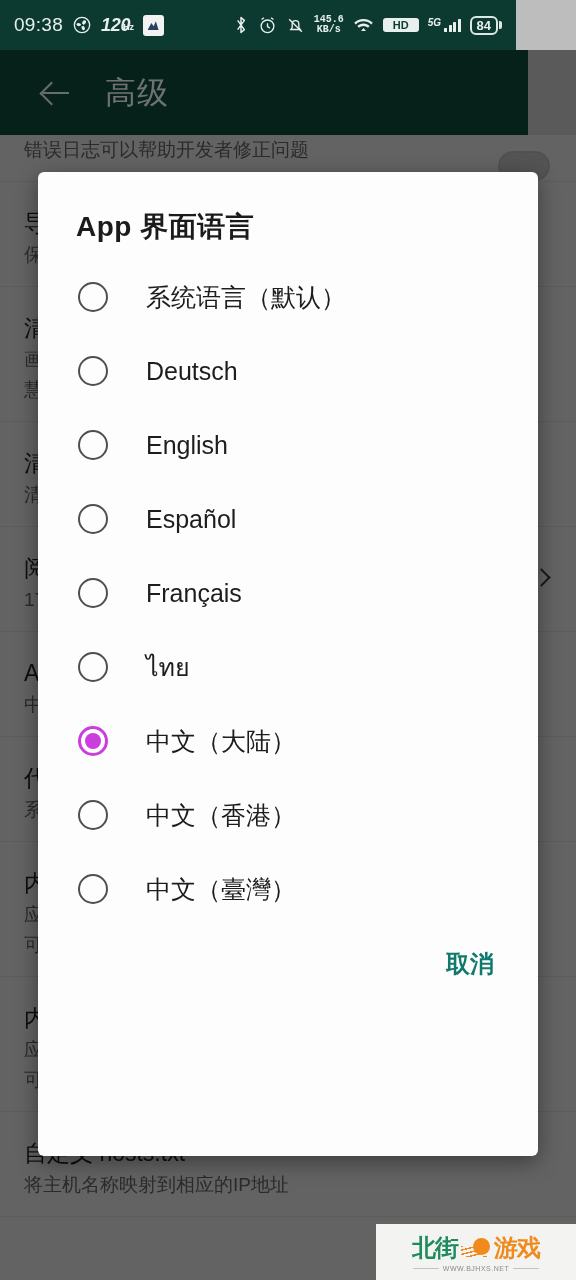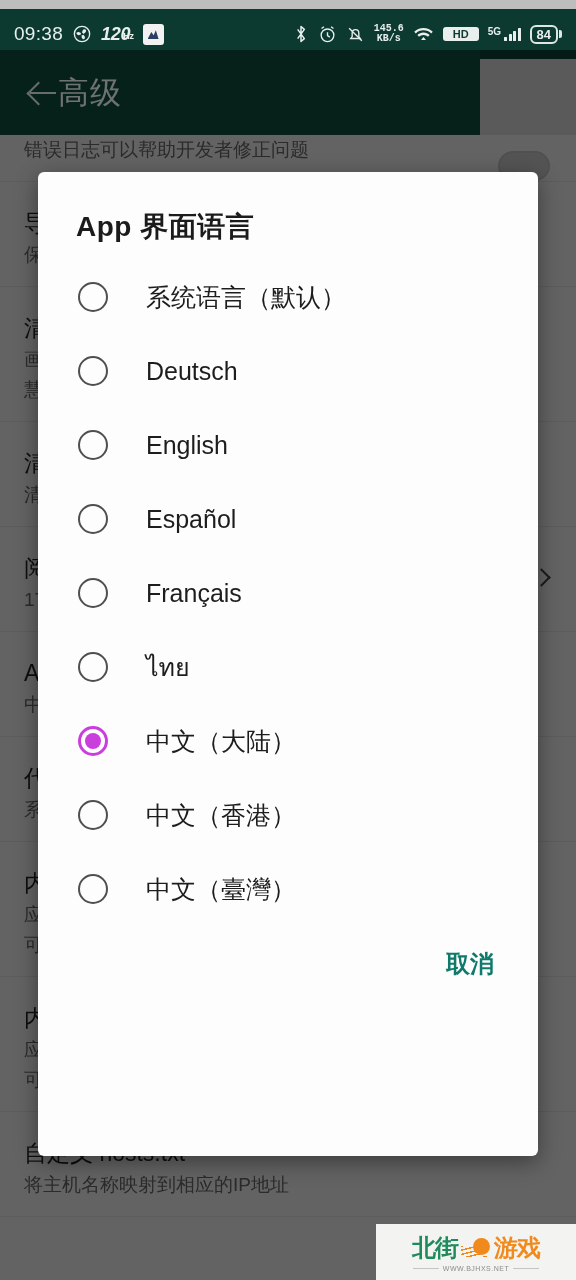--- a/index.html
+++ b/index.html
@@ -11,22 +11,22 @@
   }
   #screen {
     position: relative;
     width: 576px; height: 1280px;
     background: #bdbdbd;
     overflow: hidden;
   }
 
   
   #statusbar {
-    position: absolute; top: 9px; left: 0;
-    width: 576px; height: 50px;
+    position: absolute; top: 0; left: 0;
+    width: 516px; height: 50px;
     background: #0c3a31;
     display: flex; align-items: center;
     padding: 0 14px;
     color: #e8efed;
   }
   .sb-left { display: flex; align-items: center; gap: 9px; }
   .sb-right { margin-left: auto; display: flex; align-items: center; gap: 9px; }
   .sb-clock { font-size: 19px; font-weight: 500; letter-spacing: .3px; }
   .sb-hz { font-size: 18px; font-style: italic; font-weight: 700; letter-spacing: -.3px; }
   .sb-hz sub { font-size: 9px; font-style: normal; vertical-align: 1px; margin-left:-7px;}
@@ -47,24 +47,24 @@
     padding: 1px 5px; font-size: 13px; font-weight: 600; line-height: 13px;
   }
   .batt-wrap { display:flex; align-items:center; }
   .batt-cap { width:3px; height:8px; background:#dfe7e5; border-radius:0 2px 2px 0; margin-left:1px; }
   .sigbars { display: flex; align-items: flex-end; gap: 1.5px; height: 14px; }
   .sigbars span { width: 3px; background: #e8efed; border-radius: .5px; }
 
   
   #appbar {
     position: absolute; top: 50px; left: 0;
-    width: 480px; height: 85px;
+    width: 528px; height: 85px;
     background: #0d4438;
     display: flex; align-items: center;
-    padding-left: 28px; 
+    padding-left: 41px; gap: 34px;
   }
   #back-arrow { width: 30px; height: 30px; position: relative; }
   #back-arrow:before {
     content: ""; position: absolute; left: 2px; top: 14px;
     width: 26px; height: 2.5px; background: #d9e2e0;
   }
   #back-arrow:after {
     content: ""; position: absolute; left: 2px; top: 7px;
     width: 15px; height: 15px; border-left: 2.5px solid #d9e2e0;
     border-bottom: 2.5px solid #d9e2e0; transform: rotate(45deg);
@@ -233,21 +233,21 @@
         <svg width="21" height="18" viewBox="0 0 24 20" fill="#e8efed">
           <path d="M12 3.2c4.2 0 8 1.7 10.6 4.3l-1.8 1.9C18.6 7.2 15.5 5.8 12 5.8S5.4 7.2 3.2 9.4L1.4 7.5C4 4.9 7.8 3.2 12 3.2z"></path>
           <path d="M12 8.4c2.7 0 5.2 1.1 7 2.8l-1.9 1.9c-1.3-1.3-3.1-2.1-5.1-2.1s-3.8.8-5.1 2.1L5 11.2c1.8-1.7 4.3-2.8 7-2.8z"></path>
           <path d="M12 13.5l2.8 3.4h-5.6z"></path>
         </svg>
       </span>
       <span class="sb-ico">
         <span style="background:#e8efed;color:#0c3a31;font-size:11px;font-weight:800;border-radius:3px;padding:1px 10px;line-height:12px;">HD</span>
       </span>
       <span class="sb-ico" style="gap:2px;">
-        <span class="sb-5g" style="margin-right:1px;align-self:flex-start;">5G</span>
+        <span class="sb-5g" style="margin-right:1px;align-self:flex-start;font-style:italic;">5G</span>
         <span class="sigbars">
           <span style="height:4px"></span>
             <span style="height:7px"></span>
             <span style="height:10px"></span>
             <span style="height:13px"></span>
         </span>
       </span>
       <span class="batt-wrap">
         <span class="batt">84</span>
         <span class="batt-cap"></span>

